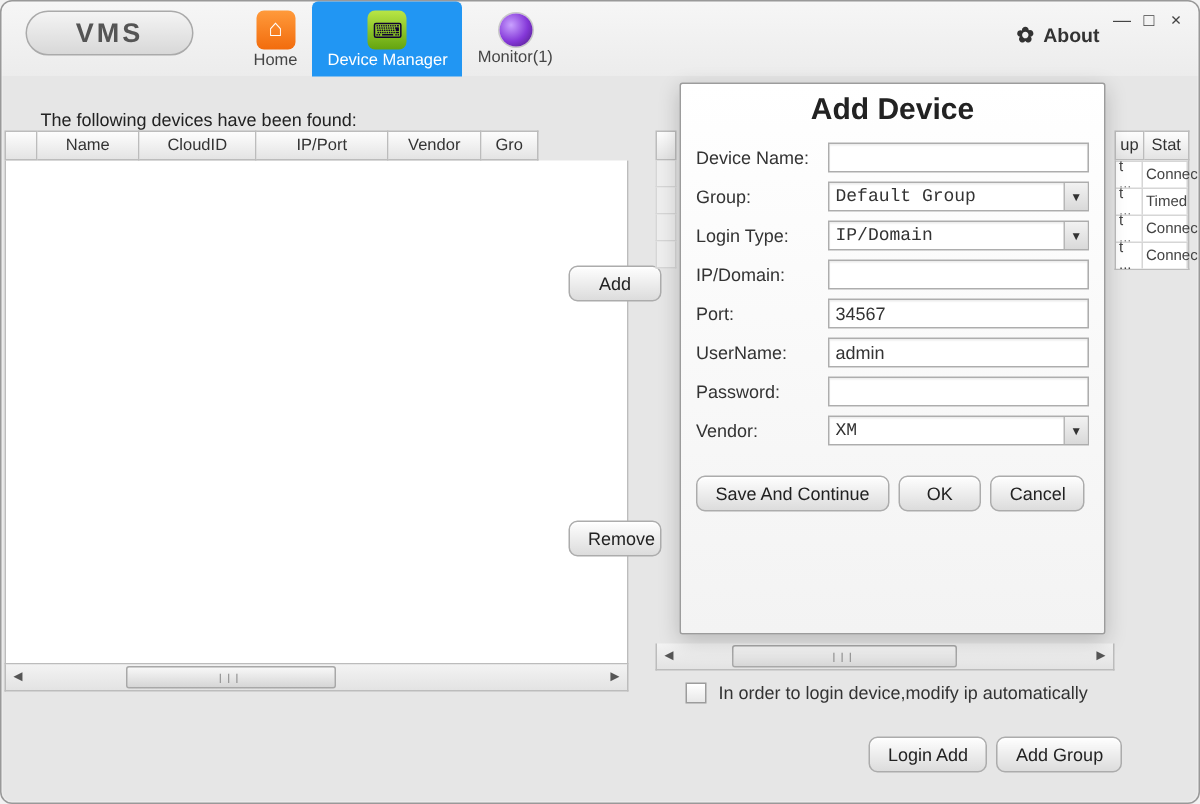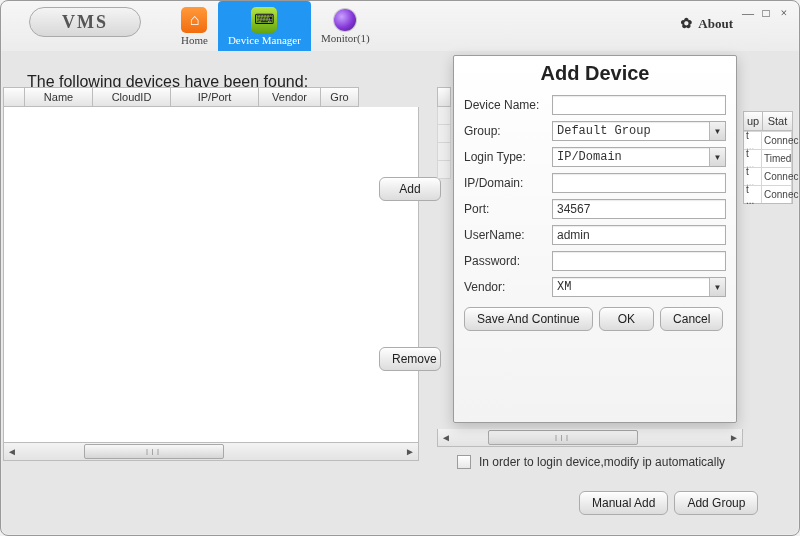--- a/index.html
+++ b/index.html
@@ -17,21 +17,21 @@
     width:800px; height:536px;
     border:1px solid #999;
     border-radius:8px;
     background:linear-gradient(#f6f6f6,#ececec 50px,#e6e6e6 50px,#e6e6e6);
     position:relative;
     box-shadow:inset 0 0 0 1px #fff3;
   }
   
   .topbar {
     position:absolute; top:0; left:0; right:0; height:50px;
-    display:flex; align-items:stretch; padding-left:22px;font-family:Liberation Serif, serif;
+    display:flex; align-items:stretch; padding-left:10px;
   }
   .logo {
     margin-top:6px; margin-left:6px;
     width:112px; height:30px;
     border:1px solid #aaa; border-radius:15px;
     background:linear-gradient(#f4f4f4,#d8d8d8);
     display:flex; align-items:center; justify-content:center;
     font-weight:700; font-size:18px; color:#555; letter-spacing:2px;
   }
   .nav { display:flex; align-items:flex-end; margin-left:30px; }
@@ -49,21 +49,21 @@
   .nav-icon.dev  { background:linear-gradient(#b8e645,#64a40f); color:#103; font-size:14px; }
   .nav-icon.mon  { width:22px; height:22px; border-radius:50%;
     background:radial-gradient(circle at 35% 35%, #c9a1ff 0%, #8437d8 55%, #4a1a7a 100%);
     box-shadow:0 0 0 1px #8886; }
   .winctrls { position:absolute; right:6px; top:4px; display:flex; gap:0; align-items:center;}
   .winctrl { width:18px; height:16px; display:flex; align-items:center; justify-content:center;
     font-size:12px; color:#444; cursor:default; }
   .about-btn { position:absolute; right:66px; top:14px; display:flex; align-items:center; gap:6px;
     font-size:13px; font-weight:600; color:#333; }
   .about-btn .ico { font-size:14px; }
-  .caption { font-size:16px; margin:6px 0 16px 6px; }
+  .caption { font-size:12px; margin:6px 0 16px 6px; }
   
   .left-wrap { position:absolute; left:2px; top:68px; width:416px; }
   .grid-head { display:flex; }
   .grid-head .th, .rt .th {
     background:linear-gradient(#fdfdfd,#e4e4e4);
     border:1px solid #bcbcbc; border-left:none;
     font-size:11px; height:20px; display:flex; align-items:center; justify-content:center;
     color:#333;
   }
   .grid-head .th:first-child, .rt .th:first-child { border-left:1px solid #bcbcbc; }
@@ -81,21 +81,21 @@
     padding:4px 12px; font-size:12px; color:#222;
     background:linear-gradient(#fefefe,#dcdcdc);
     border:1px solid #acacac; border-radius:6px;
     box-shadow:inset 0 1px #fff; cursor:default;
   }
   .mid-btns { position:absolute; left:378px; top:176px; display:flex; flex-direction:column; gap:146px; align-items:center;justify-content:center;}
   .search-again { position:absolute; left:160px; top:490px; }
   .manual-row { position:absolute; left:578px; top:490px; display:flex; gap:6px; }
   
   .right-strip { position:absolute; left:742px; top:86px; width:50px; }
-  .rt { display:flex; margin-bottom:0;margin-top:24px;}
+  .rt { display:flex; margin-bottom:0;}
   .rcell {
     height:18px; border-top:1px solid #d6d6d6; font-size:10px; color:#444;
     display:flex; align-items:center; padding:0 2px; background:#fff; border-right:1px solid #d6d6d6;
   }
   .right-body { border:1px solid #bcbcbc; border-top:none; width:50px; background:#fff;}
   .right-label-T { position:absolute; left:510px; top:68px; font-size:12px; }
   .right-table-stub { position:absolute; left:436px; top:86px; width:14px; }
   .right-stub-head { height:20px; border:1px solid #bcbcbc; background:linear-gradient(#fdfdfd,#e4e4e4);}
   .right-stub-rows div{ height:18px; border:1px solid #d6d6d6; border-top:none; background:#eee;}
   .checkbox-row { position:absolute; left:456px; top:454px; display:flex; align-items:center; gap:8px; font-size:12px; color:#333;}
@@ -121,21 +121,21 @@
     font-size:12px; padding:2px 4px; color:#333;
     box-shadow:inset 0 1px 1px rgba(0,0,0,.08);
   }
   .combo { position:relative; flex:1; }
   .combo .field { width:100%; padding-right:2px;font-family:Liberation Mono, monospace; }
   .combo .drop {
     position:absolute; right:1px; top:1px; bottom:1px; width:16px;
     background:linear-gradient(#f2f2f2,#d9d9d9); border-left:1px solid #b7b7b7;
     display:flex;align-items:center;justify-content:center; font-size:8px; color:#333;
   }
-  .btnrow { display:flex; gap:6px; margin-top:10px; }
+  .btnrow { display:flex; gap:6px; margin-top:20px; }
   .btnrow .main-btn { flex:0 0 auto; }
   .btnrow .main-btn.narrow { padding:4px 18px; }
 </style>
 </head>
 <body>
 
 <div class="window">
 
   <div class="topbar">
     <div class="logo">VMS</div>
@@ -225,21 +225,21 @@
   <div class="right-hscroll hscroll">
     <div class="arrow">◄</div>
     <div class="thumb">III</div>
     <div class="arrow" style="margin-left:auto">►</div>
   </div>
   <div class="checkbox-row">
     <div class="chk"></div>
     <span>In order to login device,modify ip automatically</span>
   </div>
   <div class="manual-row">
-    <button class="main-btn">Manual Add</button>
+    <button class="main-btn">Login Add</button>
     <button class="main-btn">Add Group</button>
   </div>
 
   <div class="popup">
     <h1>Add Device</h1>
 
     <div class="frow">
       <div class="flabel">Device Name:</div>
       <input class="field" value="" style="">
     </div>

